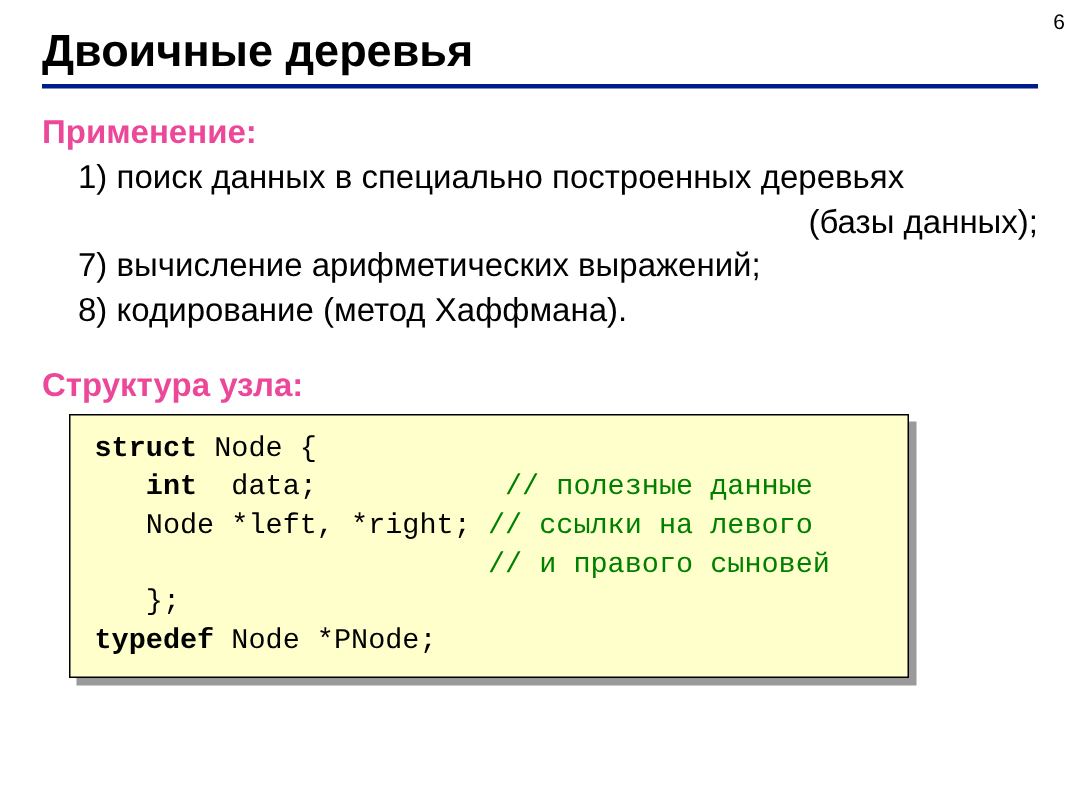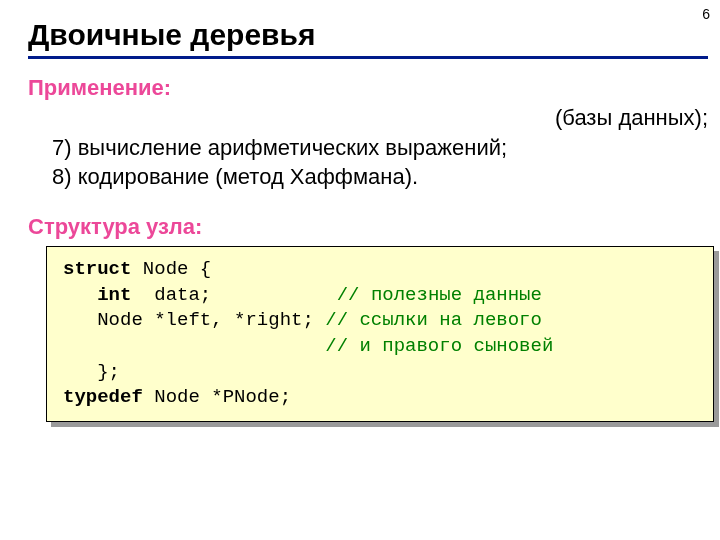--- a/index.html
+++ b/index.html
@@ -13,21 +13,21 @@
     position: relative;
     box-sizing: border-box;
   }
   .page-number {
     position: absolute;
     top: 6px;
     right: 10px;
     font-size: 14px;
   }
   .slide {
-    padding: 18px 12px 0 28px;
+    padding: 18px 28px 0 28px;
   }
   .title {
     font-size: 30px;
     font-weight: bold;
     margin: 0 0 4px 0;
   }
   .title-rule {
     border: none;
     border-top: 3px solid #001b8a;
     margin: 0 0 16px 0;
@@ -43,21 +43,21 @@
     line-height: 1.35;
     margin: 0 0 22px 24px;
   }
   .list .indent {
     margin-left: 26px;
     text-align: right;
   }
   .code-wrap {
     margin: 6px 0 0 18px;
     position: relative;
-    width: 668px;
+    width: 560px;
   }
   .code-shadow {
     position: absolute;
     top: 5px;
     left: 5px;
     right: -5px;
     bottom: -5px;
     background: #9a9a9a;
   }
   .code-box {
@@ -78,20 +78,21 @@
 
 <div class="page-number">6</div>
 
 <div class="slide">
 
   <h1 class="title">Двоичные деревья</h1>
   <hr class="title-rule">
 
   <div class="section-label">Применение:</div>
   <div class="list">
+    <div>1) поиск данных в специально построенных деревьях</div>
     <div class="indent">(базы данных);</div>
     <div>7) вычисление арифметических выражений;</div>
     <div>8) кодирование (метод Хаффмана).</div>
   </div>
 
   <div class="section-label">Структура узла:</div>
 
   <div class="code-wrap">
     <div class="code-shadow"></div>
     <div class="code-box"><span class="kw">struct</span><span> Node {</span>

